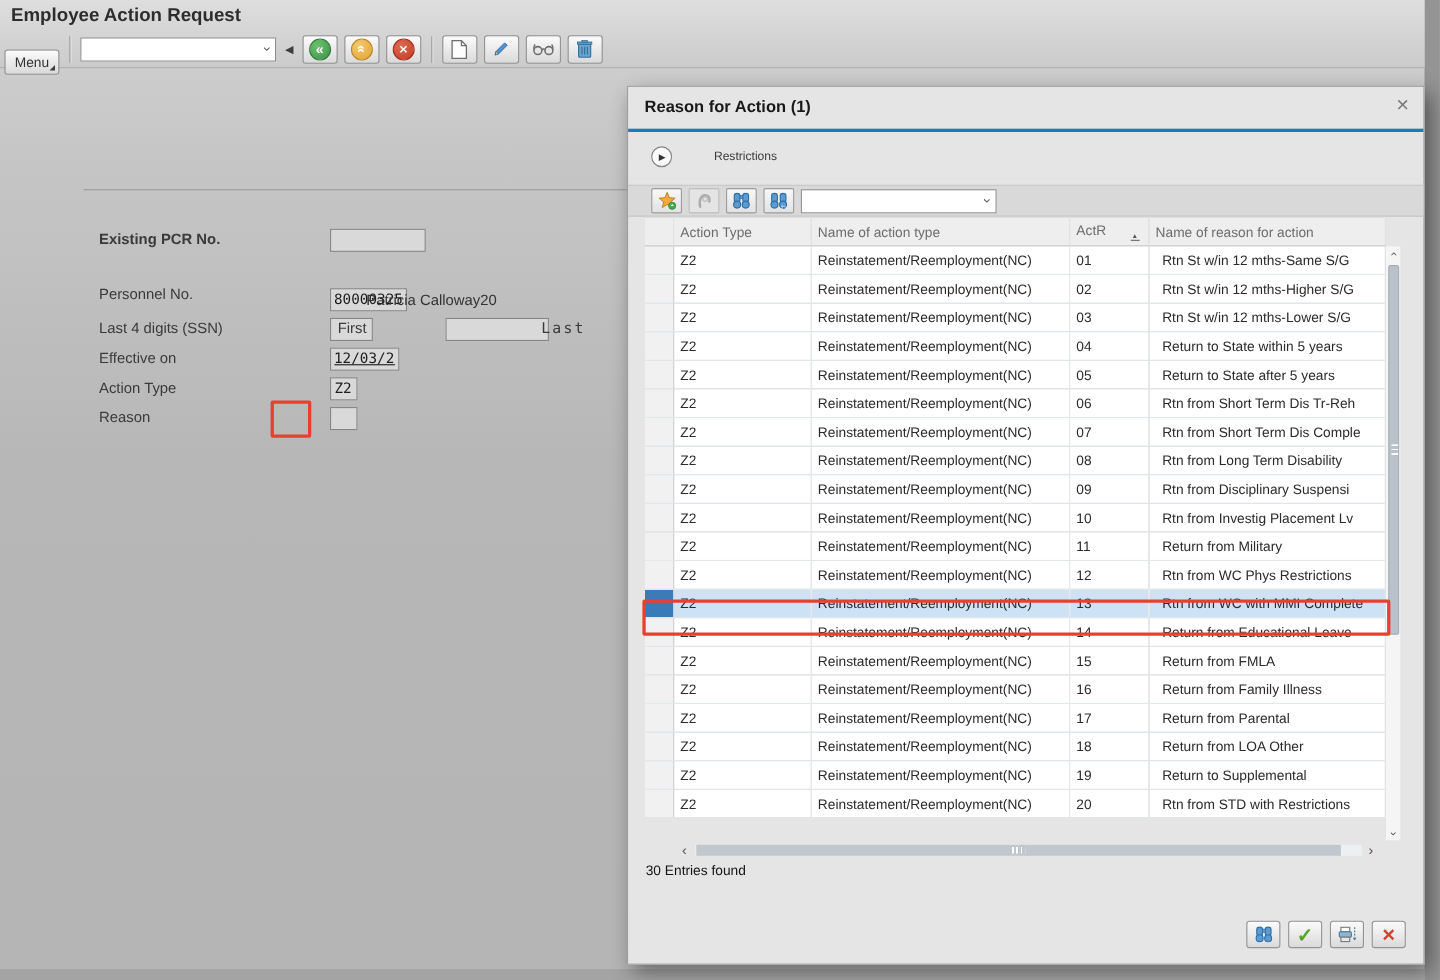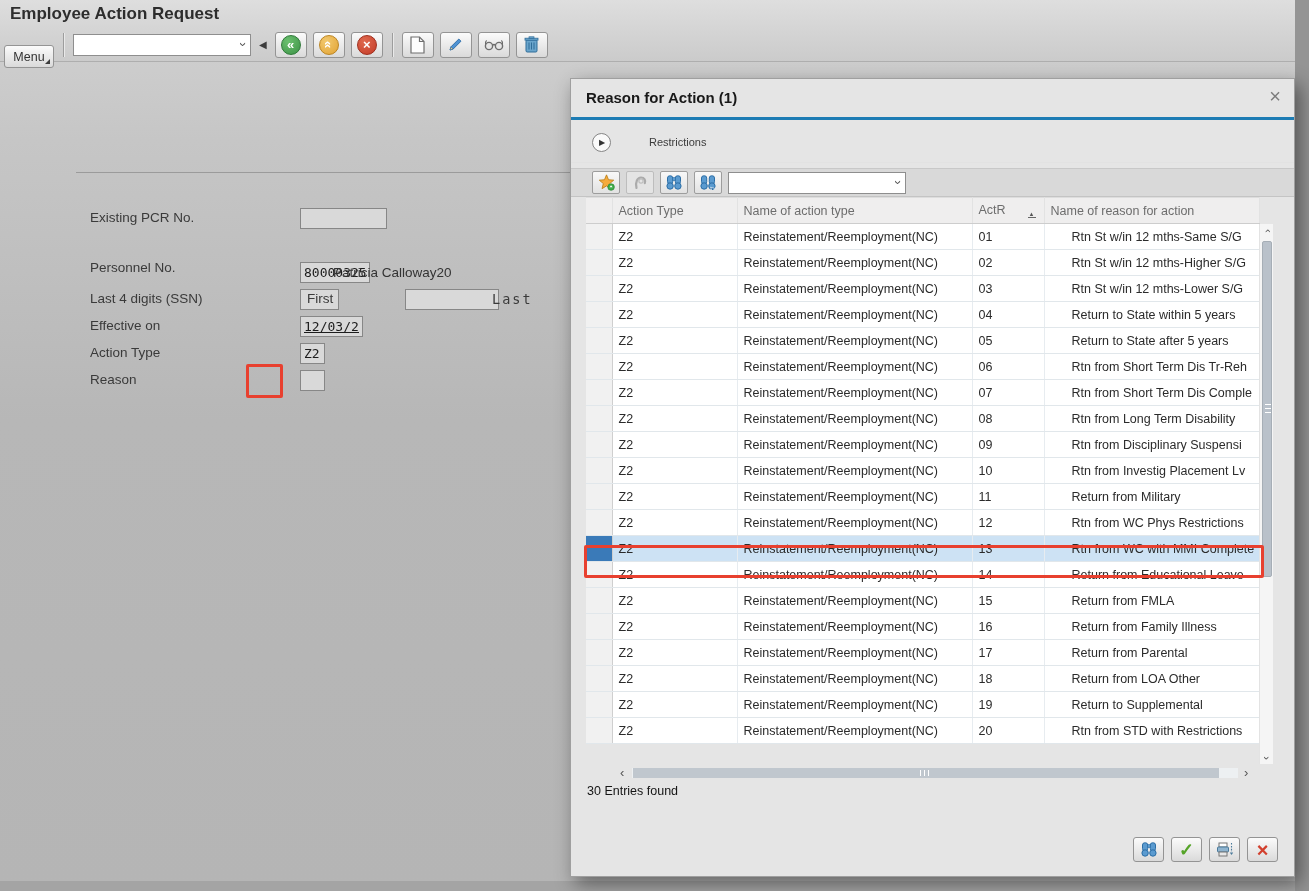--- a/index.html
+++ b/index.html
@@ -68,21 +68,21 @@
   .mini-btn.disabled { background:#e4e4e4; border-color:#bdbdbd; }
 
   .table-wrap { position:absolute; left:15px; top:118px; width:673px; }
   table { border-collapse:collapse; table-layout:fixed; width:673px; font-size:12.5px; color:#2b2b2b; }
   th { height:26px; background:#efeeee; color:#6d6d6d; font-weight:normal; text-align:left;
     padding:0 0 0 6px; border-bottom:1px solid #cdcdcd; border-top:1px solid #dddddd;
     border-right:1px solid #e2e2e2; white-space:nowrap; overflow:hidden; }
   td { height:26px; background:#fff; border-bottom:1px solid #e1e7eb; border-right:1px solid #e7ecf0;
     padding:0 0 0 6px; white-space:nowrap; overflow:hidden; }
   td:first-child { background:#f1f1f1; border-right:1px solid #cfcfcf; }
-  td:nth-child(5) { padding-left:27px; }
+  td:nth-child(5) { padding-left:12px; }
   tr.selected td { background:#cde2f4; }
   tr.selected td:first-child { background:#3a7ab8; }
   .sort-ind { float:right; margin:7px 8px 0 0; border-bottom:1px solid #666; line-height:4px; padding:0 1px 1px 1px; }
   .sort-ind .tri { font-size:6px; color:#555; }
 
   .row-annot { left:13px; width:680px; height:33px; z-index:15; }
 
   .vscroll { position:absolute; left:688px; top:145px; width:14px; height:540px; background:#f5f5f5; border-left:1px solid #e3e3e3; }
   .vs-arrow { position:absolute; left:0; width:14px; height:13px; color:#555; font-size:11px;
     display:flex; align-items:center; justify-content:center; }
@@ -159,21 +159,21 @@
           <rect x="1" y="2.2" width="13" height="2" fill="#6aa5cc" stroke="#2f6d99" stroke-width="0.8"></rect>
           <rect x="5" y="0.8" width="5" height="1.6" fill="#6aa5cc" stroke="#2f6d99" stroke-width="0.7"></rect>
           <path d="M5 6.5 V13.5 M7.5 6.5 V13.5 M10 6.5 V13.5" stroke="#2f6d99" stroke-width="1"></path>
         </svg>
     </div>
   </div>
 </div>
 
 <div class="content-divider"></div>
 
-<div class="form-label" style="left:90px;top:210px;">Existing PCR No.</div>
+<div class="form-label" style="left:90px;top:210px;font-weight:bold;">Existing PCR No.</div>
 <input class="input" style="left: 252px; top: 208px; width: 87px;" value="">
 
 <div class="form-label" style="left:90px;top:260px;">Personnel No.</div>
 <input class="input" style="left: 252px; top: 262px; width: 70px;" value="80000325">
 <div class="plain-text" style="left:333px;top:265px;">Patricia Calloway20</div>
 
 <div class="form-label" style="left:90px;top:291px;">Last 4 digits (SSN)</div>
 <input class="input" style="left: 252px; top: 289px; width: 39px;" value="">
 <div class="form-label" style="left:307px;top:291px;">First</div>
 <input class="input" style="left: 357px; top: 289px; width: 94px;" value="">

